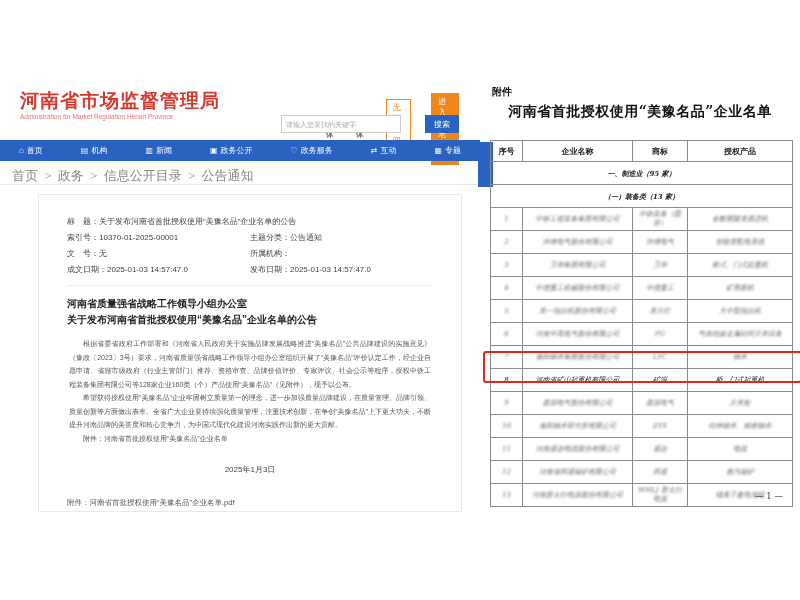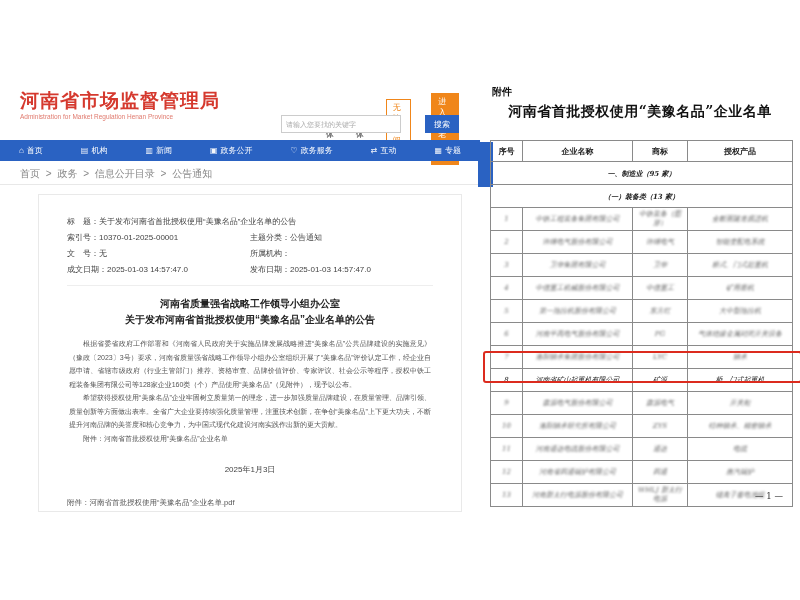--- a/index.html
+++ b/index.html
@@ -21,30 +21,30 @@
 
   .search-row{position:absolute;left:281px;top:115px;width:178px;height:18px;display:flex;gap:24px;}
   .search-input{flex:1;border:1px solid #ccc;font-size:7px;padding:0 4px;color:#333;outline:none;min-width:0;}
   .search-input::placeholder{color:#aaa;}
   .btn-search{width:34px;background:#2a62c2;color:#fff;font-size:8px;border:none;cursor:pointer;}
 
   .nav{position:absolute;left:0;top:140px;width:480px;height:21px;background:#2a62c2;display:flex;align-items:center;justify-content:space-around;}
   .nav-item{color:#fff;font-size:8px;display:flex;gap:3px;align-items:center;cursor:pointer;}
   .nav-icon{font-size:8px;opacity:.95;}
 
-  .breadcrumb{position:absolute;left:20px;top:167px;font-size:10px;color:#888;}
+  .breadcrumb{position:absolute;left:12px;top:167px;font-size:13px;color:#888;font-family:Liberation Serif, serif;}
   .breadcrumb span{margin-right:3px;}
   .crumb{cursor:pointer;}
   .rule{position:absolute;left:0;top:184px;width:480px;border-top:1px solid #e8e8e8;}
 
   .card{position:absolute;left:38px;top:194px;width:424px;height:318px;border:1px solid #e9e9e9;background:#fff;box-sizing:border-box;padding:19px 28px 0;}
   .meta{font-size:8px;color:#444;line-height:16px;}
   .meta-grid{display:grid;grid-template-columns:1fr 1fr;font-size:8px;color:#444;line-height:16px;}
   .meta-divider{border-top:1px solid #eee;margin:7px 0 10px;}
-  .doc-title{text-align:center;font-size:10px;font-weight:bold;color:#222;line-height:16px;margin-bottom:9px;}
+  .doc-title{text-align:left;font-size:10px;font-weight:bold;color:#222;line-height:16px;margin-bottom:9px;}
   .para{font-size:7px;color:#555;line-height:13.5px;text-align:justify;text-indent:2em;margin:0 2px;}
   .doc-date{text-align:center;font-size:8px;color:#444;margin-top:19px;}
   .pdf-line{font-size:7.5px;color:#555;margin-top:23px;cursor:pointer;}
 
   
   .serif{font-family:"DejaVu Serif","Liberation Serif",serif;}
   .blue-tab{position:absolute;left:478px;top:142px;width:15px;height:45px;background:#2a62c2;}
   .att-label{position:absolute;left:492px;top:85px;font-size:10px;font-weight:bold;color:#111;}
   .att-title{position:absolute;left:483px;top:103px;width:314px;text-align:center;font-size:14px;font-weight:bold;color:#111;letter-spacing:.5px;}
   .att-table{position:absolute;left:490px;top:140px;width:302px;border-collapse:collapse;table-layout:fixed;}

